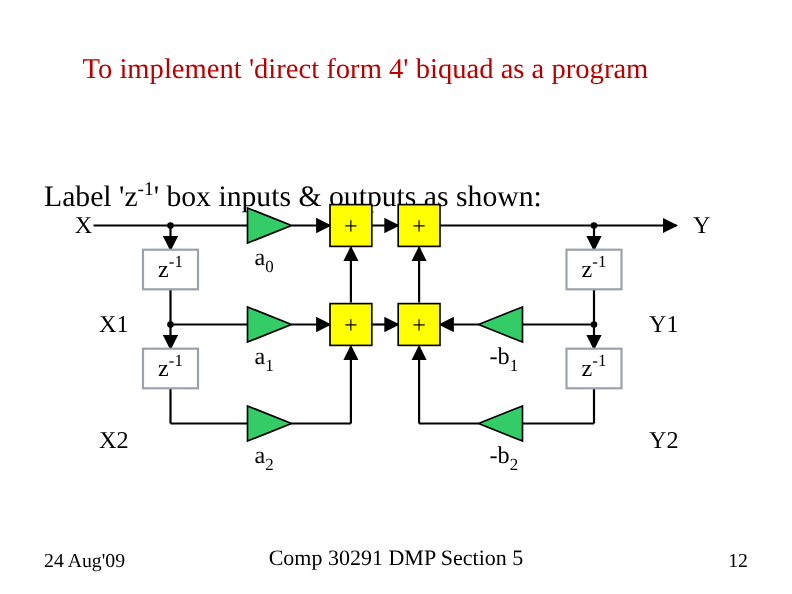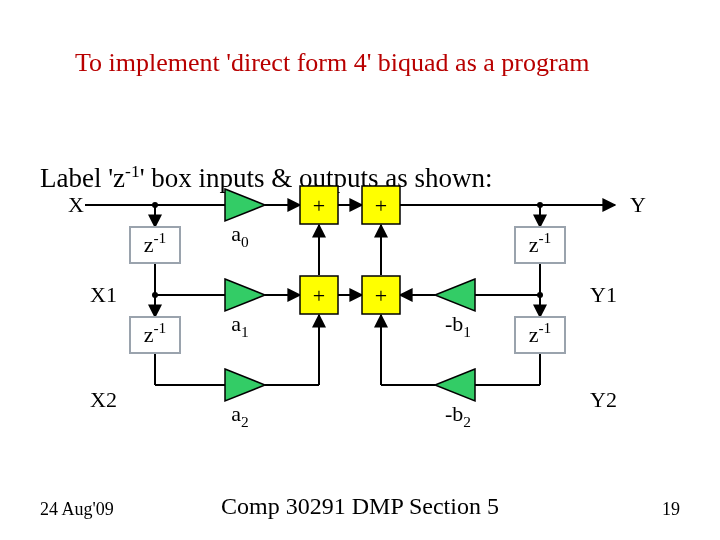--- a/index.html
+++ b/index.html
@@ -34,21 +34,21 @@
     bottom: 20px;
     left: 40px;
     font-size: 18px;
   }
   .footer-center {
     position: absolute;
     bottom: 20px;
     left: 0;
     right: 0;
     text-align: center;
-    font-size: 24px;
+    font-size: 20px;
   }
   .footer-right {
     position: absolute;
     bottom: 20px;
     right: 40px;
     font-size: 18px;
   }
   svg.diagram {
     position: absolute;
     top: 175px;
@@ -167,13 +167,13 @@
   <text class="label" x="28" y="37">X</text>
   <text class="label" x="590" y="37">Y</text>
   <text class="label" x="50" y="127">X1</text>
   <text class="label" x="50" y="232">X2</text>
   <text class="label" x="550" y="127">Y1</text>
   <text class="label" x="550" y="232">Y2</text>
 </svg>
 
 <div class="footer-left">24 Aug'09</div>
 <div class="footer-center">Comp 30291 DMP Section 5</div>
-<div class="footer-right">19</div>
+<div class="footer-right">12</div>
 
 </body></html>

